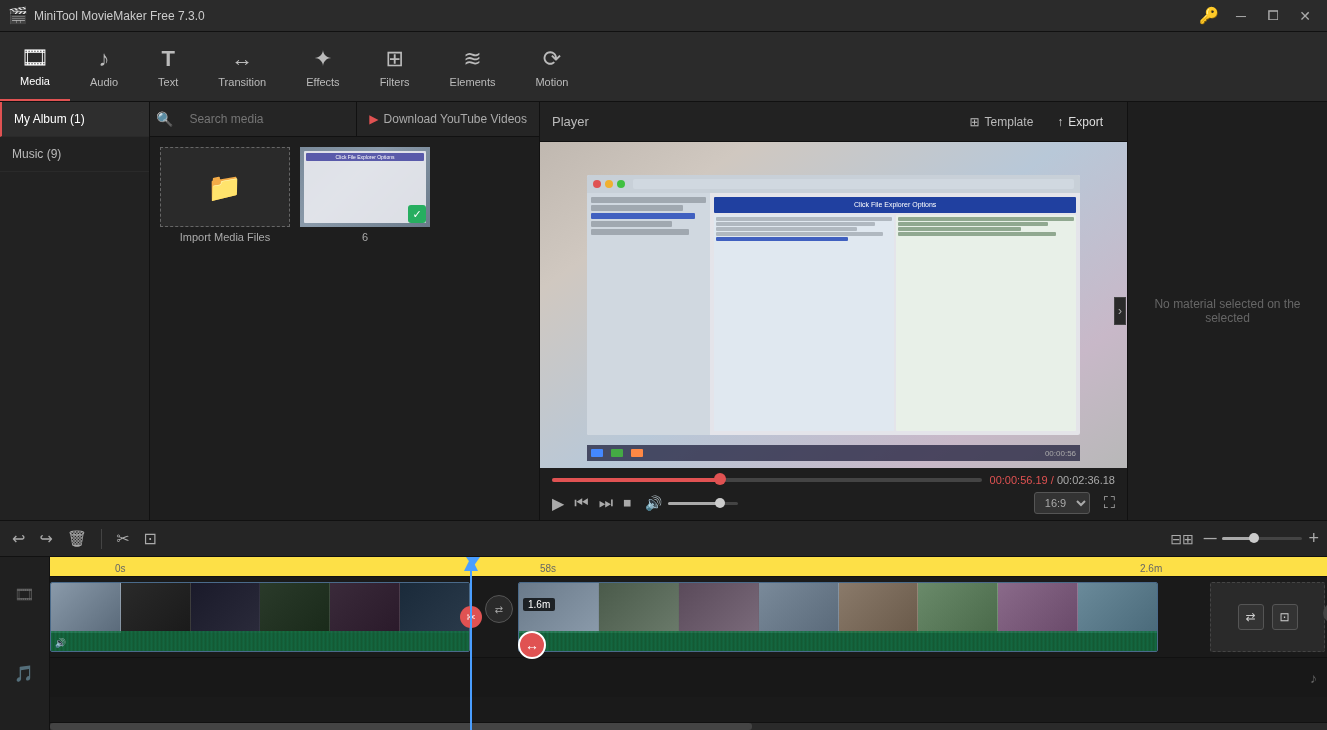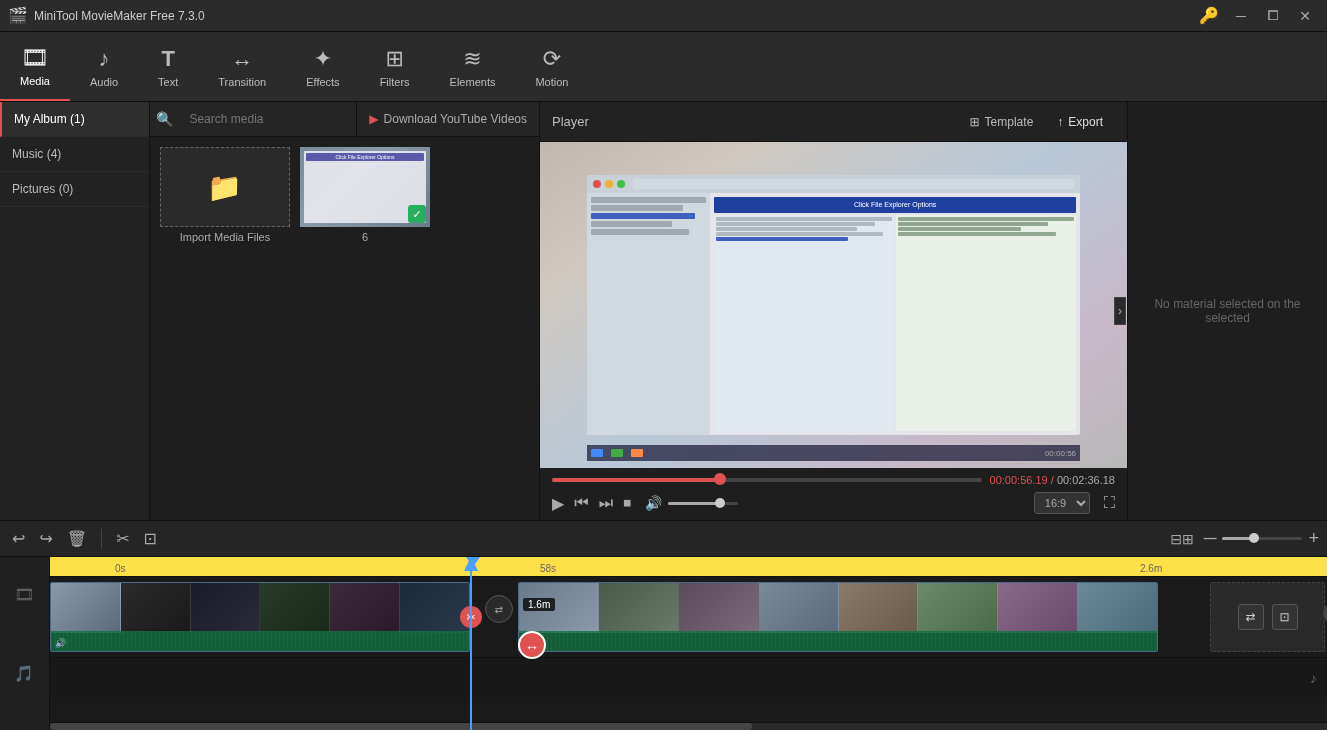--- a/index.html
+++ b/index.html
@@ -435,22 +435,21 @@
   <div class="toolbar-item">
     <span class="tb-icon">⟳</span>
     <span class="tb-label">Motion</span>
   </div>
 </div>
 
 <div id="main-area" style="position:relative;">
 
   <div id="sidebar">
     <div class="sidebar-item active">My Album (1)</div>
-    <div class="sidebar-item">Music (4)</div>
-    <div class="sidebar-item">Pictures (0)</div>
+    <div class="sidebar-item">Music (9)</div>
   </div>
 
   <div id="media-panel">
     <div id="media-topbar">
       <span style="color:#666;padding:0 6px;font-size:14px;">🔍</span>
       <input id="search-media" type="text" placeholder="Search media" style="">
       <div id="download-yt">
         <span style="color:#e05252;">▶</span>
         <span>Download YouTube Videos</span>
       </div>

